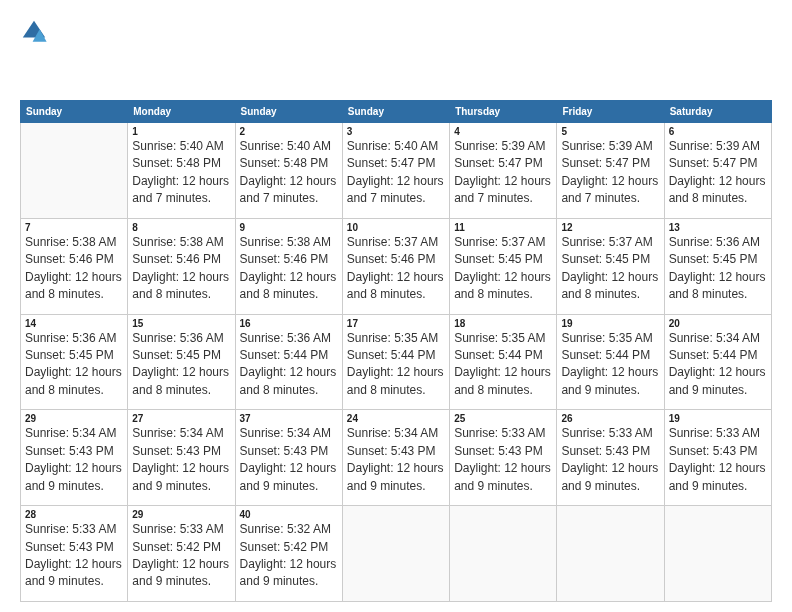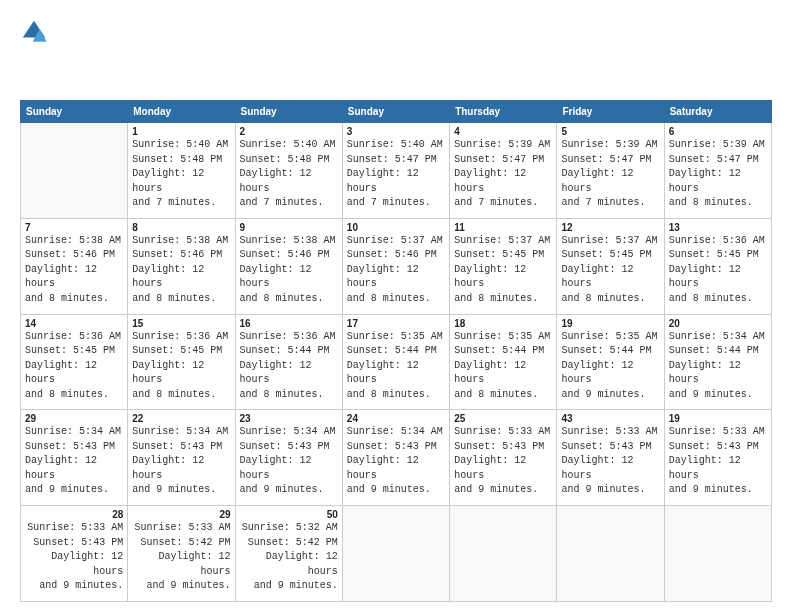--- a/index.html
+++ b/index.html
@@ -75,31 +75,29 @@
       height: 78px;
     }
     .day-num {
       font-weight: bold;
       font-size: 10px;
       color: #222;
       display: block;
       margin-bottom: 1px;
     }
     .day-info {
-      font-size: 10px;
+      font-size: 12px;
       color: #333;
       line-height: 1.45;
-      font-family: Liberation Mono, monospace;
     }
     .empty-cell {
       background: #f9f9f9;
     }
     .last-row td {
       height: 68px;
-      text-align: right;
     }
   </style>
 </head>
 <body>
 
 <div class="page">
   <div class="header">
     <div class="logo">
       <svg class="logo-icon" viewBox="0 0 40 40">
         <polygon points="20,4 36,28 4,28" fill="#2e6da4"></polygon>
@@ -215,55 +213,55 @@
             <span class="day-num">20</span>
             <div class="day-info">Sunrise: 5:34 AM<br>Sunset: 5:44 PM<br>Daylight: 12 hours<br>and 9 minutes.</div>
           </td>
         </tr>
         <tr>
           <td>
             <span class="day-num">29</span>
             <div class="day-info">Sunrise: 5:34 AM<br>Sunset: 5:43 PM<br>Daylight: 12 hours<br>and 9 minutes.</div>
           </td>
           <td>
-            <span class="day-num">22</span>
-            <div class="day-info">Sunrise: 5:34 AM<br>Sunset: 5:43 PM<br>Daylight: 12 hours<br>and 9 minutes.</div>
-          </td>
-          <td>
-            <span class="day-num">23</span>
+            <span class="day-num">27</span>
+            <div class="day-info">Sunrise: 5:34 AM<br>Sunset: 5:43 PM<br>Daylight: 12 hours<br>and 9 minutes.</div>
+          </td>
+          <td>
+            <span class="day-num">37</span>
             <div class="day-info">Sunrise: 5:34 AM<br>Sunset: 5:43 PM<br>Daylight: 12 hours<br>and 9 minutes.</div>
           </td>
           <td>
             <span class="day-num">24</span>
             <div class="day-info">Sunrise: 5:34 AM<br>Sunset: 5:43 PM<br>Daylight: 12 hours<br>and 9 minutes.</div>
           </td>
           <td>
             <span class="day-num">25</span>
             <div class="day-info">Sunrise: 5:33 AM<br>Sunset: 5:43 PM<br>Daylight: 12 hours<br>and 9 minutes.</div>
           </td>
           <td>
-            <span class="day-num">43</span>
+            <span class="day-num">26</span>
             <div class="day-info">Sunrise: 5:33 AM<br>Sunset: 5:43 PM<br>Daylight: 12 hours<br>and 9 minutes.</div>
           </td>
           <td>
             <span class="day-num">19</span>
             <div class="day-info">Sunrise: 5:33 AM<br>Sunset: 5:43 PM<br>Daylight: 12 hours<br>and 9 minutes.</div>
           </td>
         </tr>
         <tr class="last-row">
           <td>
             <span class="day-num">28</span>
             <div class="day-info">Sunrise: 5:33 AM<br>Sunset: 5:43 PM<br>Daylight: 12 hours<br>and 9 minutes.</div>
           </td>
           <td>
             <span class="day-num">29</span>
             <div class="day-info">Sunrise: 5:33 AM<br>Sunset: 5:42 PM<br>Daylight: 12 hours<br>and 9 minutes.</div>
           </td>
           <td>
-            <span class="day-num">50</span>
+            <span class="day-num">40</span>
             <div class="day-info">Sunrise: 5:32 AM<br>Sunset: 5:42 PM<br>Daylight: 12 hours<br>and 9 minutes.</div>
           </td>
           <td class="empty-cell"></td>
           <td class="empty-cell"></td>
           <td class="empty-cell"></td>
           <td class="empty-cell"></td>
         </tr>
       </tbody>
   </table>
 </div>

